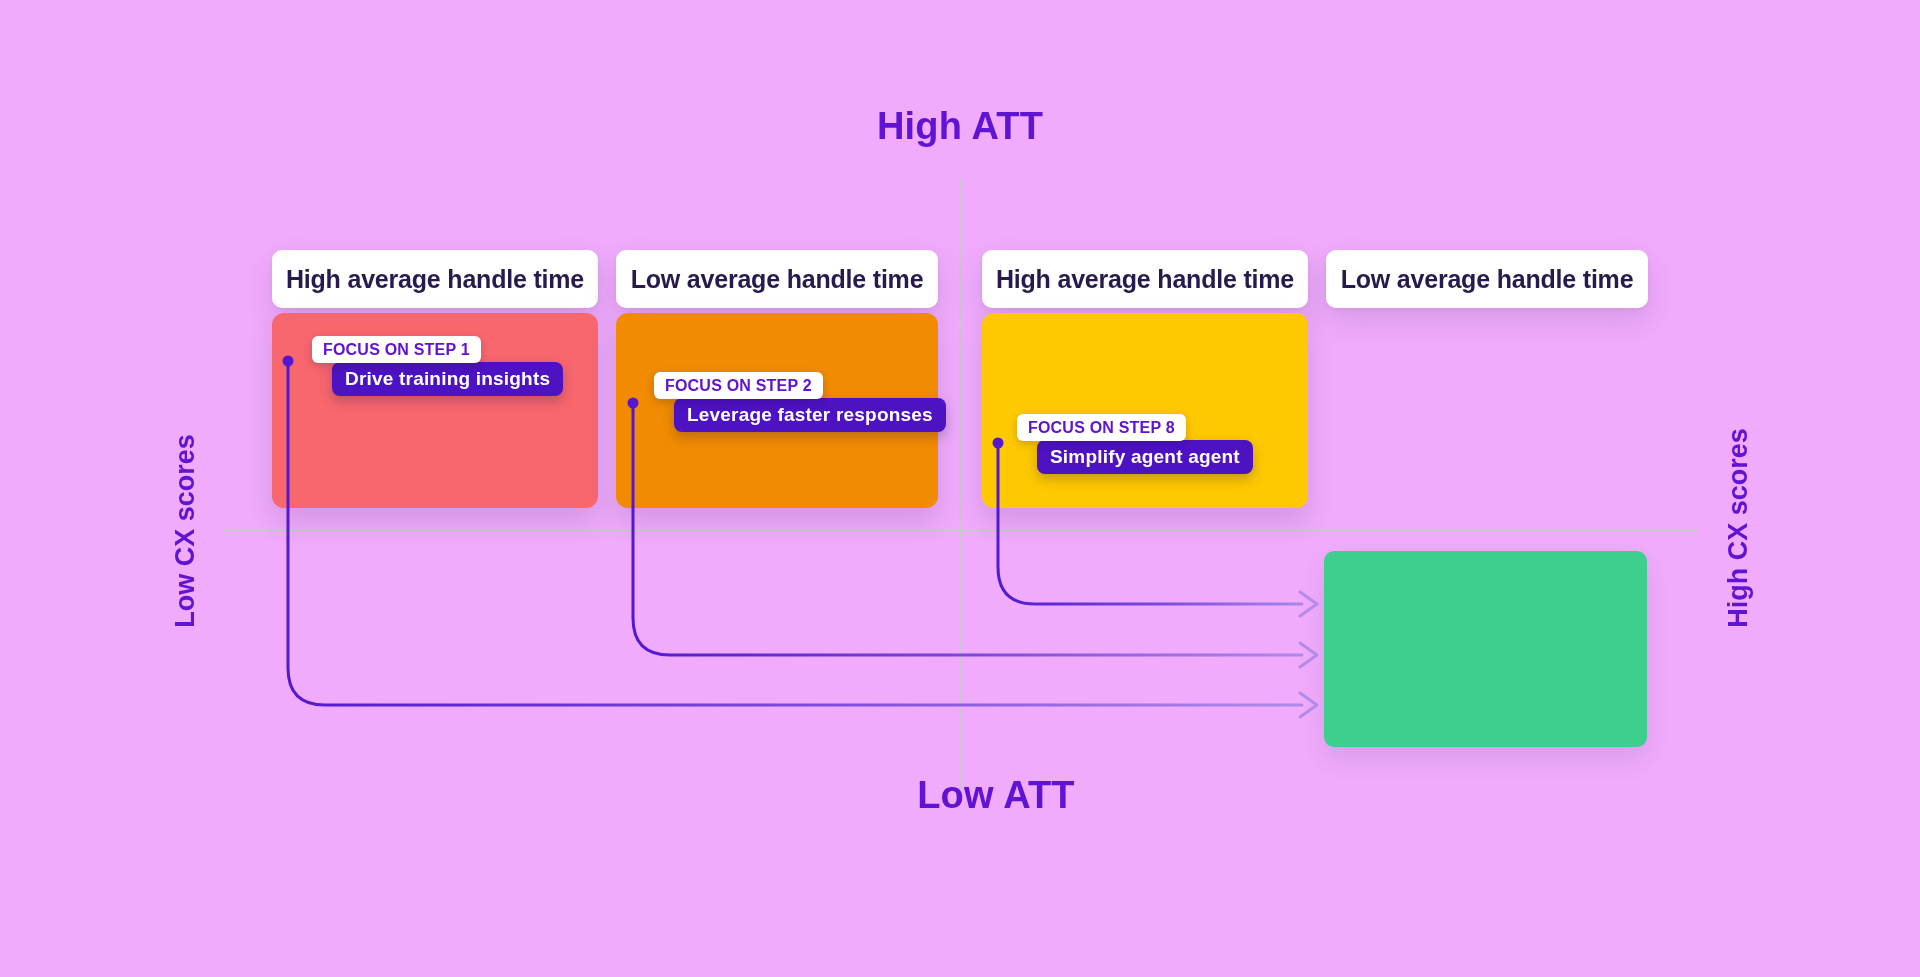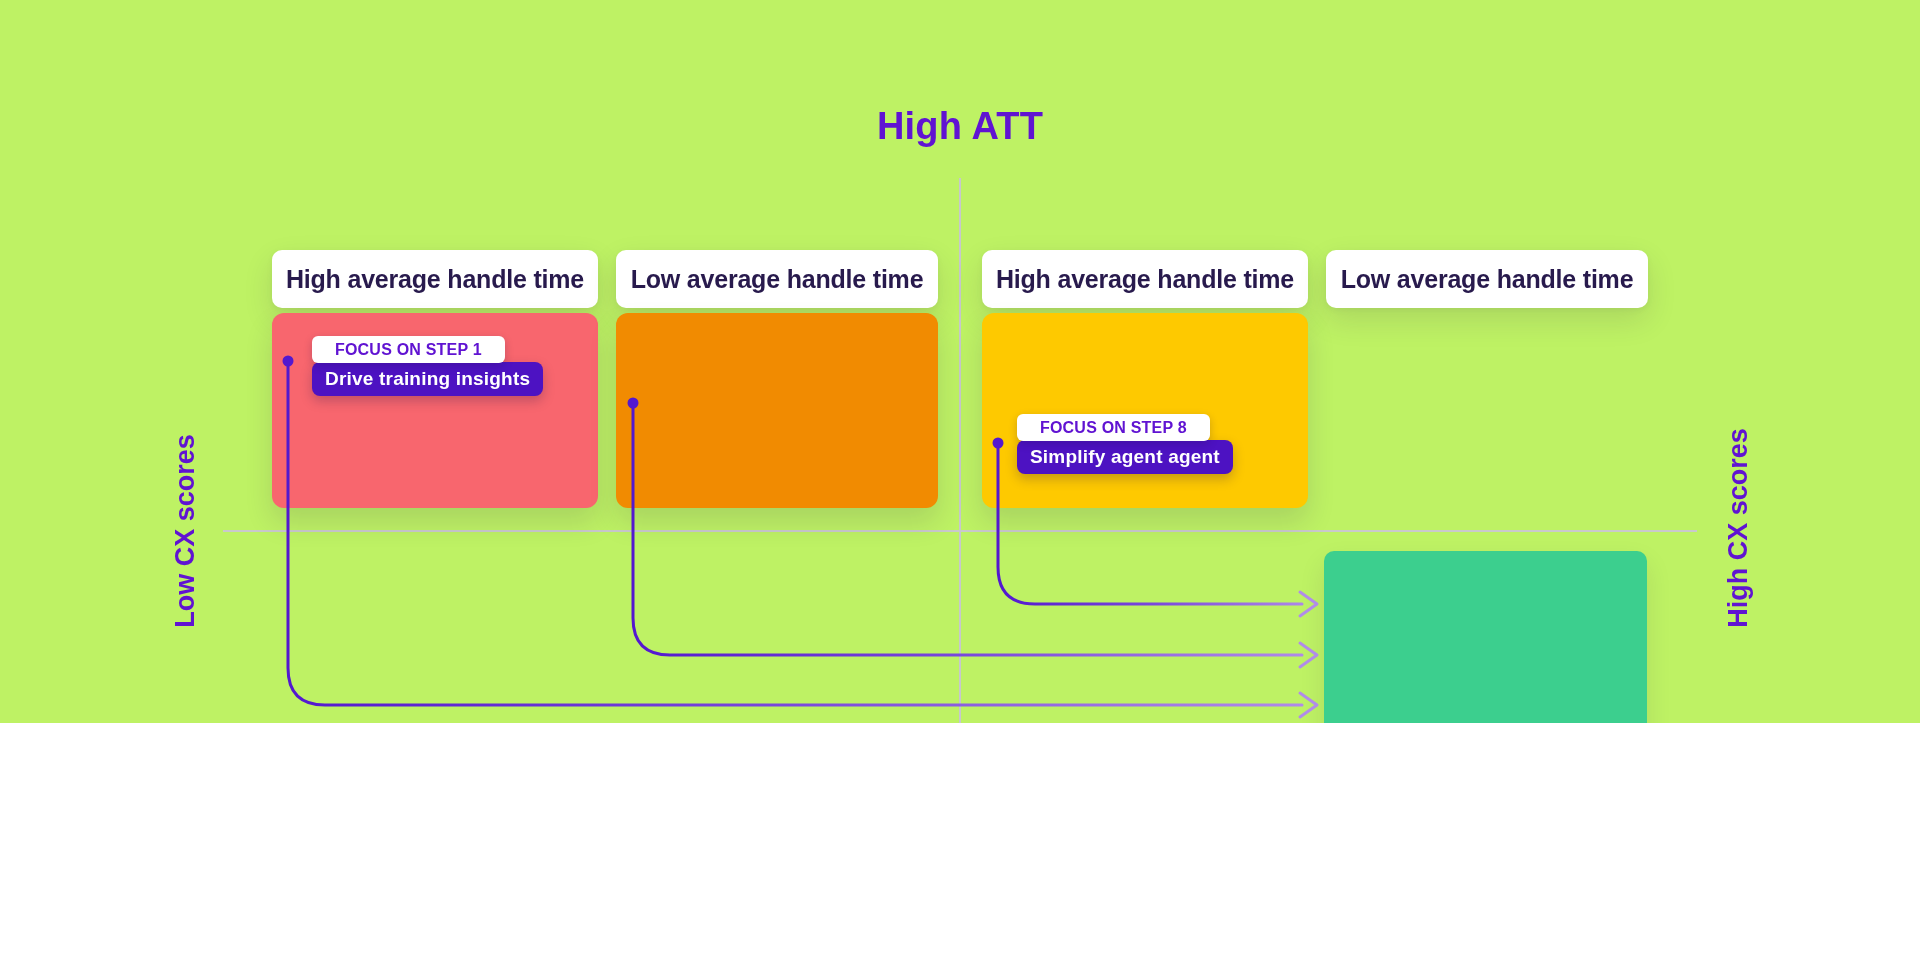--- a/index.html
+++ b/index.html
@@ -1,20 +1,20 @@
 <!DOCTYPE html>
 <html><head>
 <meta charset="utf-8">
 <style>
   html, body { margin: 0; padding: 0; background: #ffffff; }
   .canvas {
     position: relative;
     width: 1920px;
-    height: 723px;
-    background: #bef264;
+    height: 977px;
+    background: #f0abfc;
     overflow: hidden;
     font-family: "Liberation Sans", sans-serif;
   }
 
   
   .v-axis {
     position: absolute; left: 959px; top: 178px;
     width: 2px; height: 618px; background: #c7c7cb;
   }
   .h-axis {
@@ -75,31 +75,31 @@
     position: absolute; left: 0; top: 0; width: 1920px; height: 977px;
     z-index: 3; pointer-events: none;
   }
 
   
   .focus-group { position: absolute; z-index: 4; }
   .focus-tag {
     display: inline-block;
     background: #ffffff; color: #6013d2;
     font-size: 16px; font-weight: bold; letter-spacing: 0.2px;
-    line-height: 27px; padding: 0 23px; border-radius: 6px;
+    line-height: 27px; padding: 0 11px; border-radius: 6px;
     box-shadow: 0 3px 9px rgba(30, 15, 70, 0.22);
     position: relative; z-index: 2;
   }
   .focus-action {
     display: inline-block; margin-top: -1px;
     background: #4d12c2; color: #ffffff;
     font-size: 19px; font-weight: bold; letter-spacing: 0.2px;
     line-height: 34px; padding: 0 13px; border-radius: 8px;
     box-shadow: 0 5px 12px rgba(30, 15, 70, 0.25);
-    position: relative; z-index: 1; white-space: nowrap;
+    position: relative; z-index: 1; white-space: nowrap; margin-left: 20px;
   }
   .fg-1 { left: 312px;  top: 336px; }
   .fg-2 { left: 654px;  top: 372px; }
   .fg-3 { left: 1017px; top: 414px; }
 </style>
 </head>
 <body>
 
 <div class="canvas">
 
@@ -168,19 +168,23 @@
       <polyline points="1300,592 1317,604 1300,616" fill="none" stroke="#b18ce9" stroke-width="3" stroke-linecap="round" stroke-linejoin="round"></polyline>
       <circle cx="998" cy="443" r="5.5" fill="#5318cf"></circle>
     </g>
   </svg>
 
   <div class="focus-group fg-1">
     <div><span class="focus-tag">FOCUS ON STEP 1</span></div>
     <div><span class="focus-action">Drive training insights</span></div>
   </div>
 
+  <div class="focus-group fg-2">
+    <div><span class="focus-tag">FOCUS ON STEP 2</span></div>
+    <div><span class="focus-action">Leverage faster responses</span></div>
+  </div>
 
   <div class="focus-group fg-3">
     <div><span class="focus-tag">FOCUS ON STEP 8</span></div>
     <div><span class="focus-action">Simplify agent agent</span></div>
   </div>
 
 </div>
 
 </body></html>

